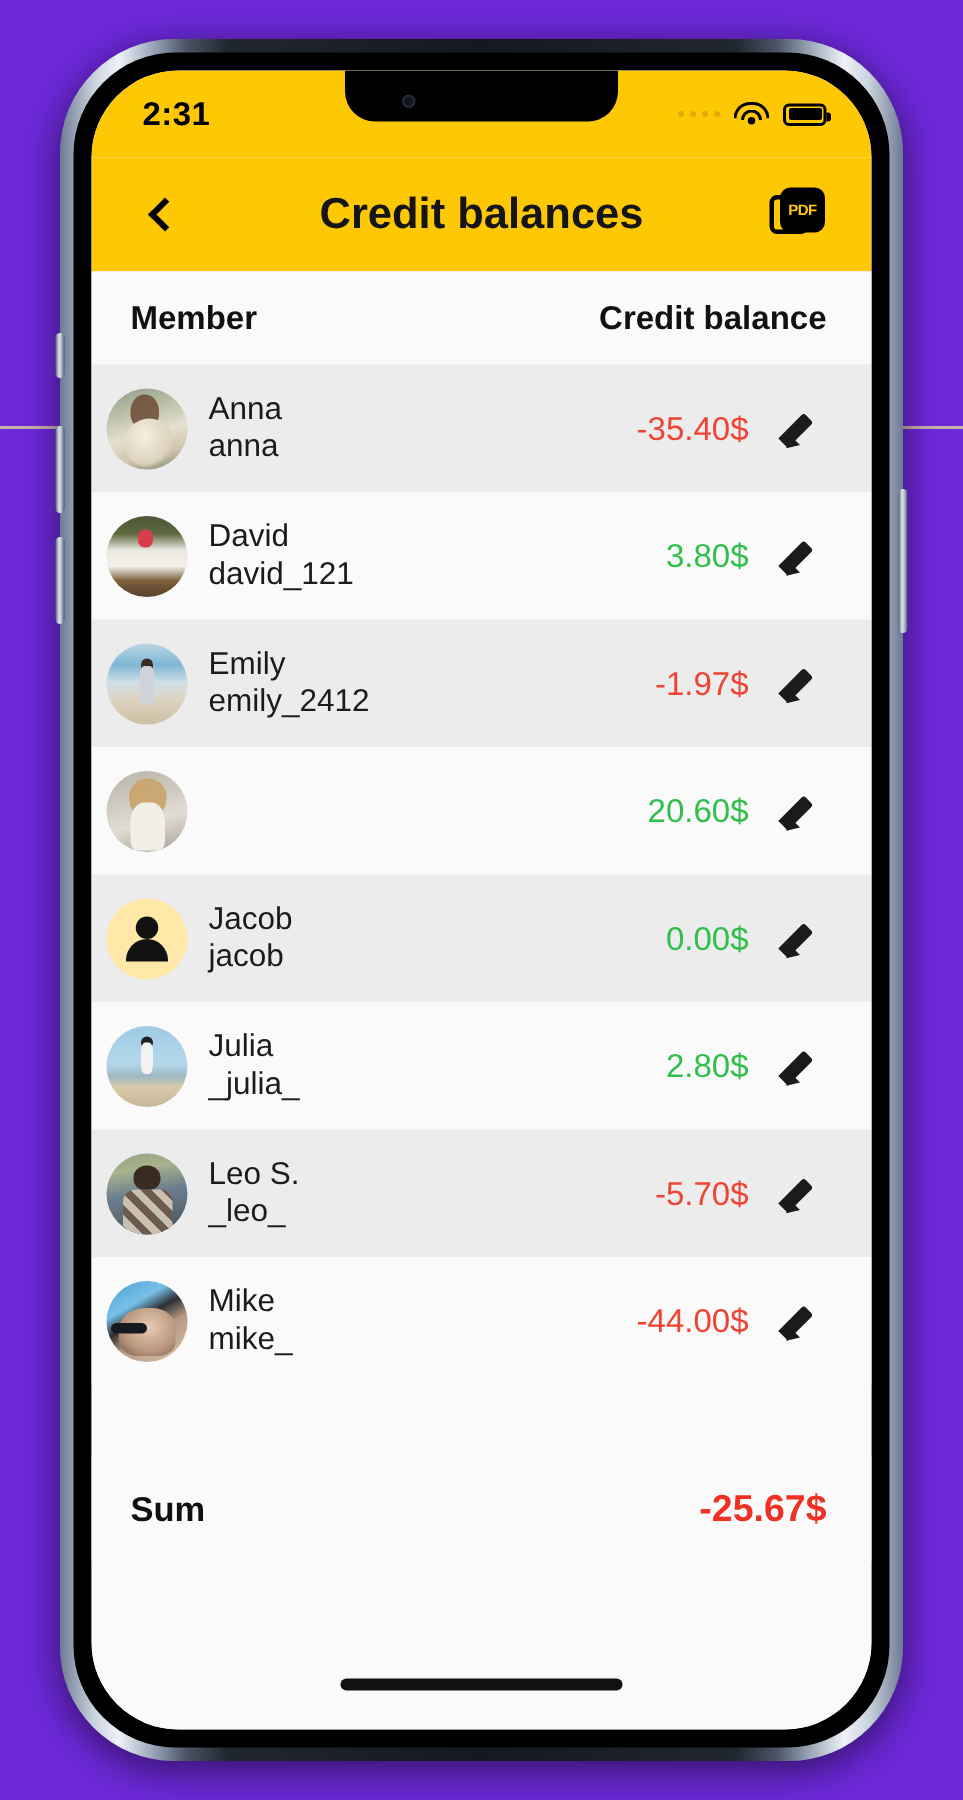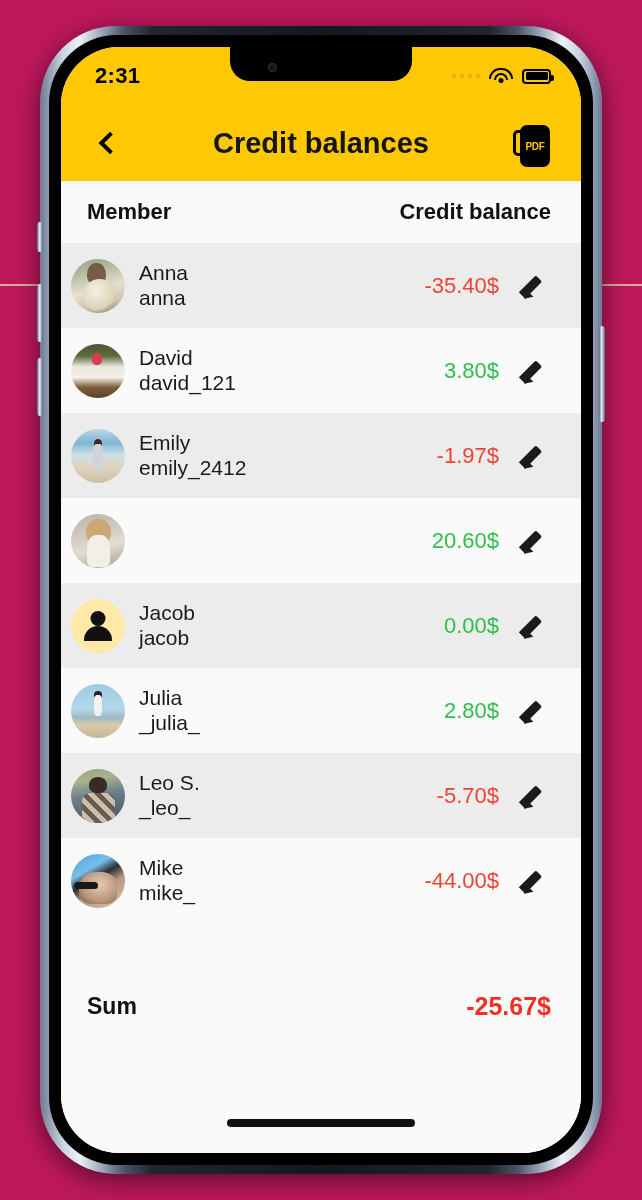--- a/index.html
+++ b/index.html
@@ -2,21 +2,21 @@
 <html><head>
 <meta charset="utf-8">
 <style>
   * { margin:0; padding:0; box-sizing:border-box; }
   html, body {
     width:642px; height:1200px;
     background:#0a1446;
     font-family:"Liberation Sans", sans-serif;
     overflow:hidden;
   }
-  #root { position:relative; width:642px; height:1200px; background:#be185d; }
+  #root { position:relative; width:642px; height:1200px; background:#6d28d9; }
 
   
   .guide-line {
     position:absolute; height:2px; background:#d9c9a3; opacity:.85;
   }
   .guide-left  { left:0;   top:284px; width:48px; }
   .guide-right { right:0;  top:284px; width:48px; }
 
   
   .phone {
@@ -92,21 +92,21 @@
           border-bottom:4px solid #000; transform:rotate(45deg);
           margin-left:5px; }
   .nav-title {
     position:absolute; left:0; right:0; text-align:center;
     font-size:29px; font-weight:700; color:#151515; pointer-events:none;
   }
   .pdf-btn { margin-left:auto; width:44px; height:44px; position:relative;
              cursor:pointer; z-index:2; }
   .pdf-back { position:absolute; left:2px; top:9px; width:26px; height:26px;
               border:3px solid #000; border-radius:5px; }
-  .pdf-front { position:absolute; left:9px; top:4px; width:30px; height:42px;
+  .pdf-front { position:absolute; left:9px; top:4px; width:30px; height:30px;
                background:#000; border-radius:7px;
                display:flex; align-items:center; justify-content:center; }
   .pdf-front span { font-size:10px; font-weight:700; color:#FFC805;
                     letter-spacing:-.3px; }
 
   
   .sheet { background:#fafafa; height:calc(100% - 134px); position:relative; }
   .thead { display:flex; align-items:center; height:62px;
            padding:0 26px 0 26px; background:#fafafa; }
   .th-member { font-size:22px; font-weight:700; color:#111; }

